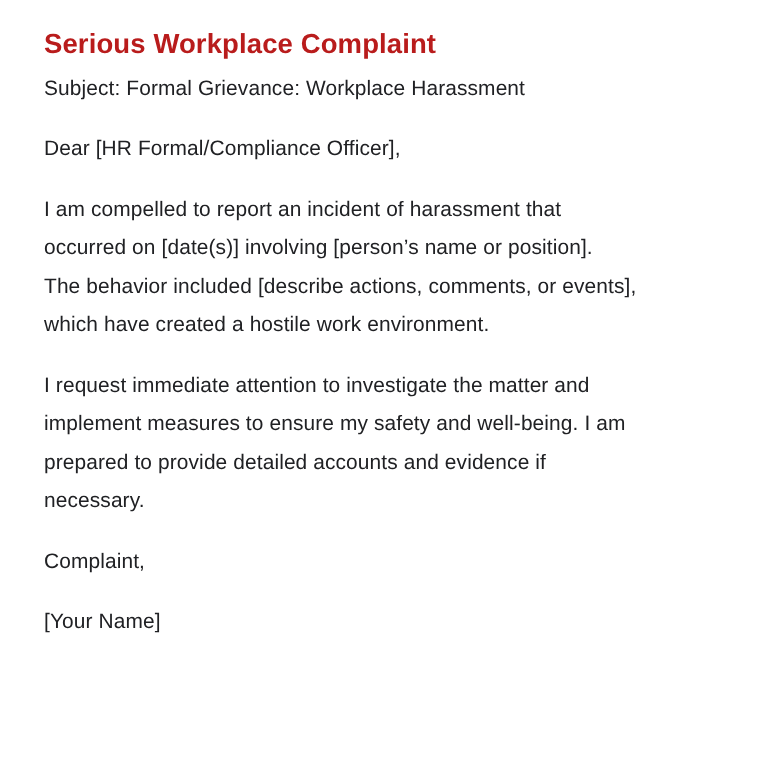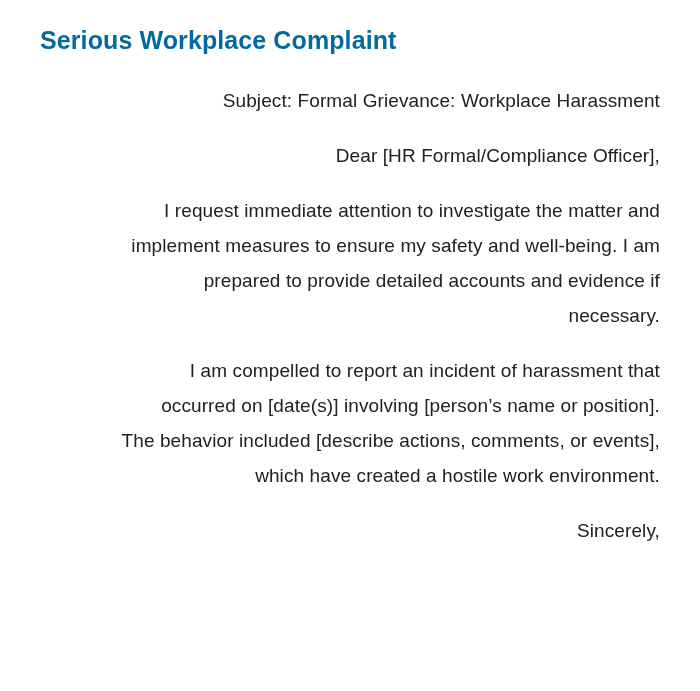--- a/index.html
+++ b/index.html
@@ -16,51 +16,51 @@
   .letter {
     box-sizing: border-box;
     width: 700px;
     padding: 24px 40px 0 40px;
     color: #202124;
   }
   .doc-title {
     font-size: 25px;
     line-height: 33px;
     font-weight: 700;
-    color: #0369a1;
-    margin: 0 0 26px 0;
+    color: #b91c1c;
+    margin: 0 0 6px 0;
     letter-spacing: 0.1px;
   }
   .para {
     font-size: 19px;
     line-height: 35px;
     font-weight: 400;
     color: #202124;
     margin: 0 0 20px 0;
     white-space: pre-line;
     letter-spacing: 0.1px;
-    text-align: right;
   }
 </style>
 </head>
 <body>
 
 <div class="letter">
   <h1 class="doc-title">Serious Workplace Complaint</h1>
 
   <p class="para">Subject: Formal Grievance: Workplace Harassment</p>
 
   <p class="para">Dear [HR Formal/Compliance Officer],</p>
 
+  <p class="para">I am compelled to report an incident of harassment that
+occurred on [date(s)] involving [person’s name or position].
+The behavior included [describe actions, comments, or events],
+which have created a hostile work environment.</p>
+
   <p class="para">I request immediate attention to investigate the matter and
 implement measures to ensure my safety and well-being. I am
 prepared to provide detailed accounts and evidence if
 necessary.</p>
 
-  <p class="para">I am compelled to report an incident of harassment that
-occurred on [date(s)] involving [person’s name or position].
-The behavior included [describe actions, comments, or events],
-which have created a hostile work environment.</p>
 
+  <p class="para">Complaint,</p>
 
-  <p class="para">Sincerely,</p>
-
+  <p class="para">[Your Name]</p>
 </div>
 
 </body></html>

